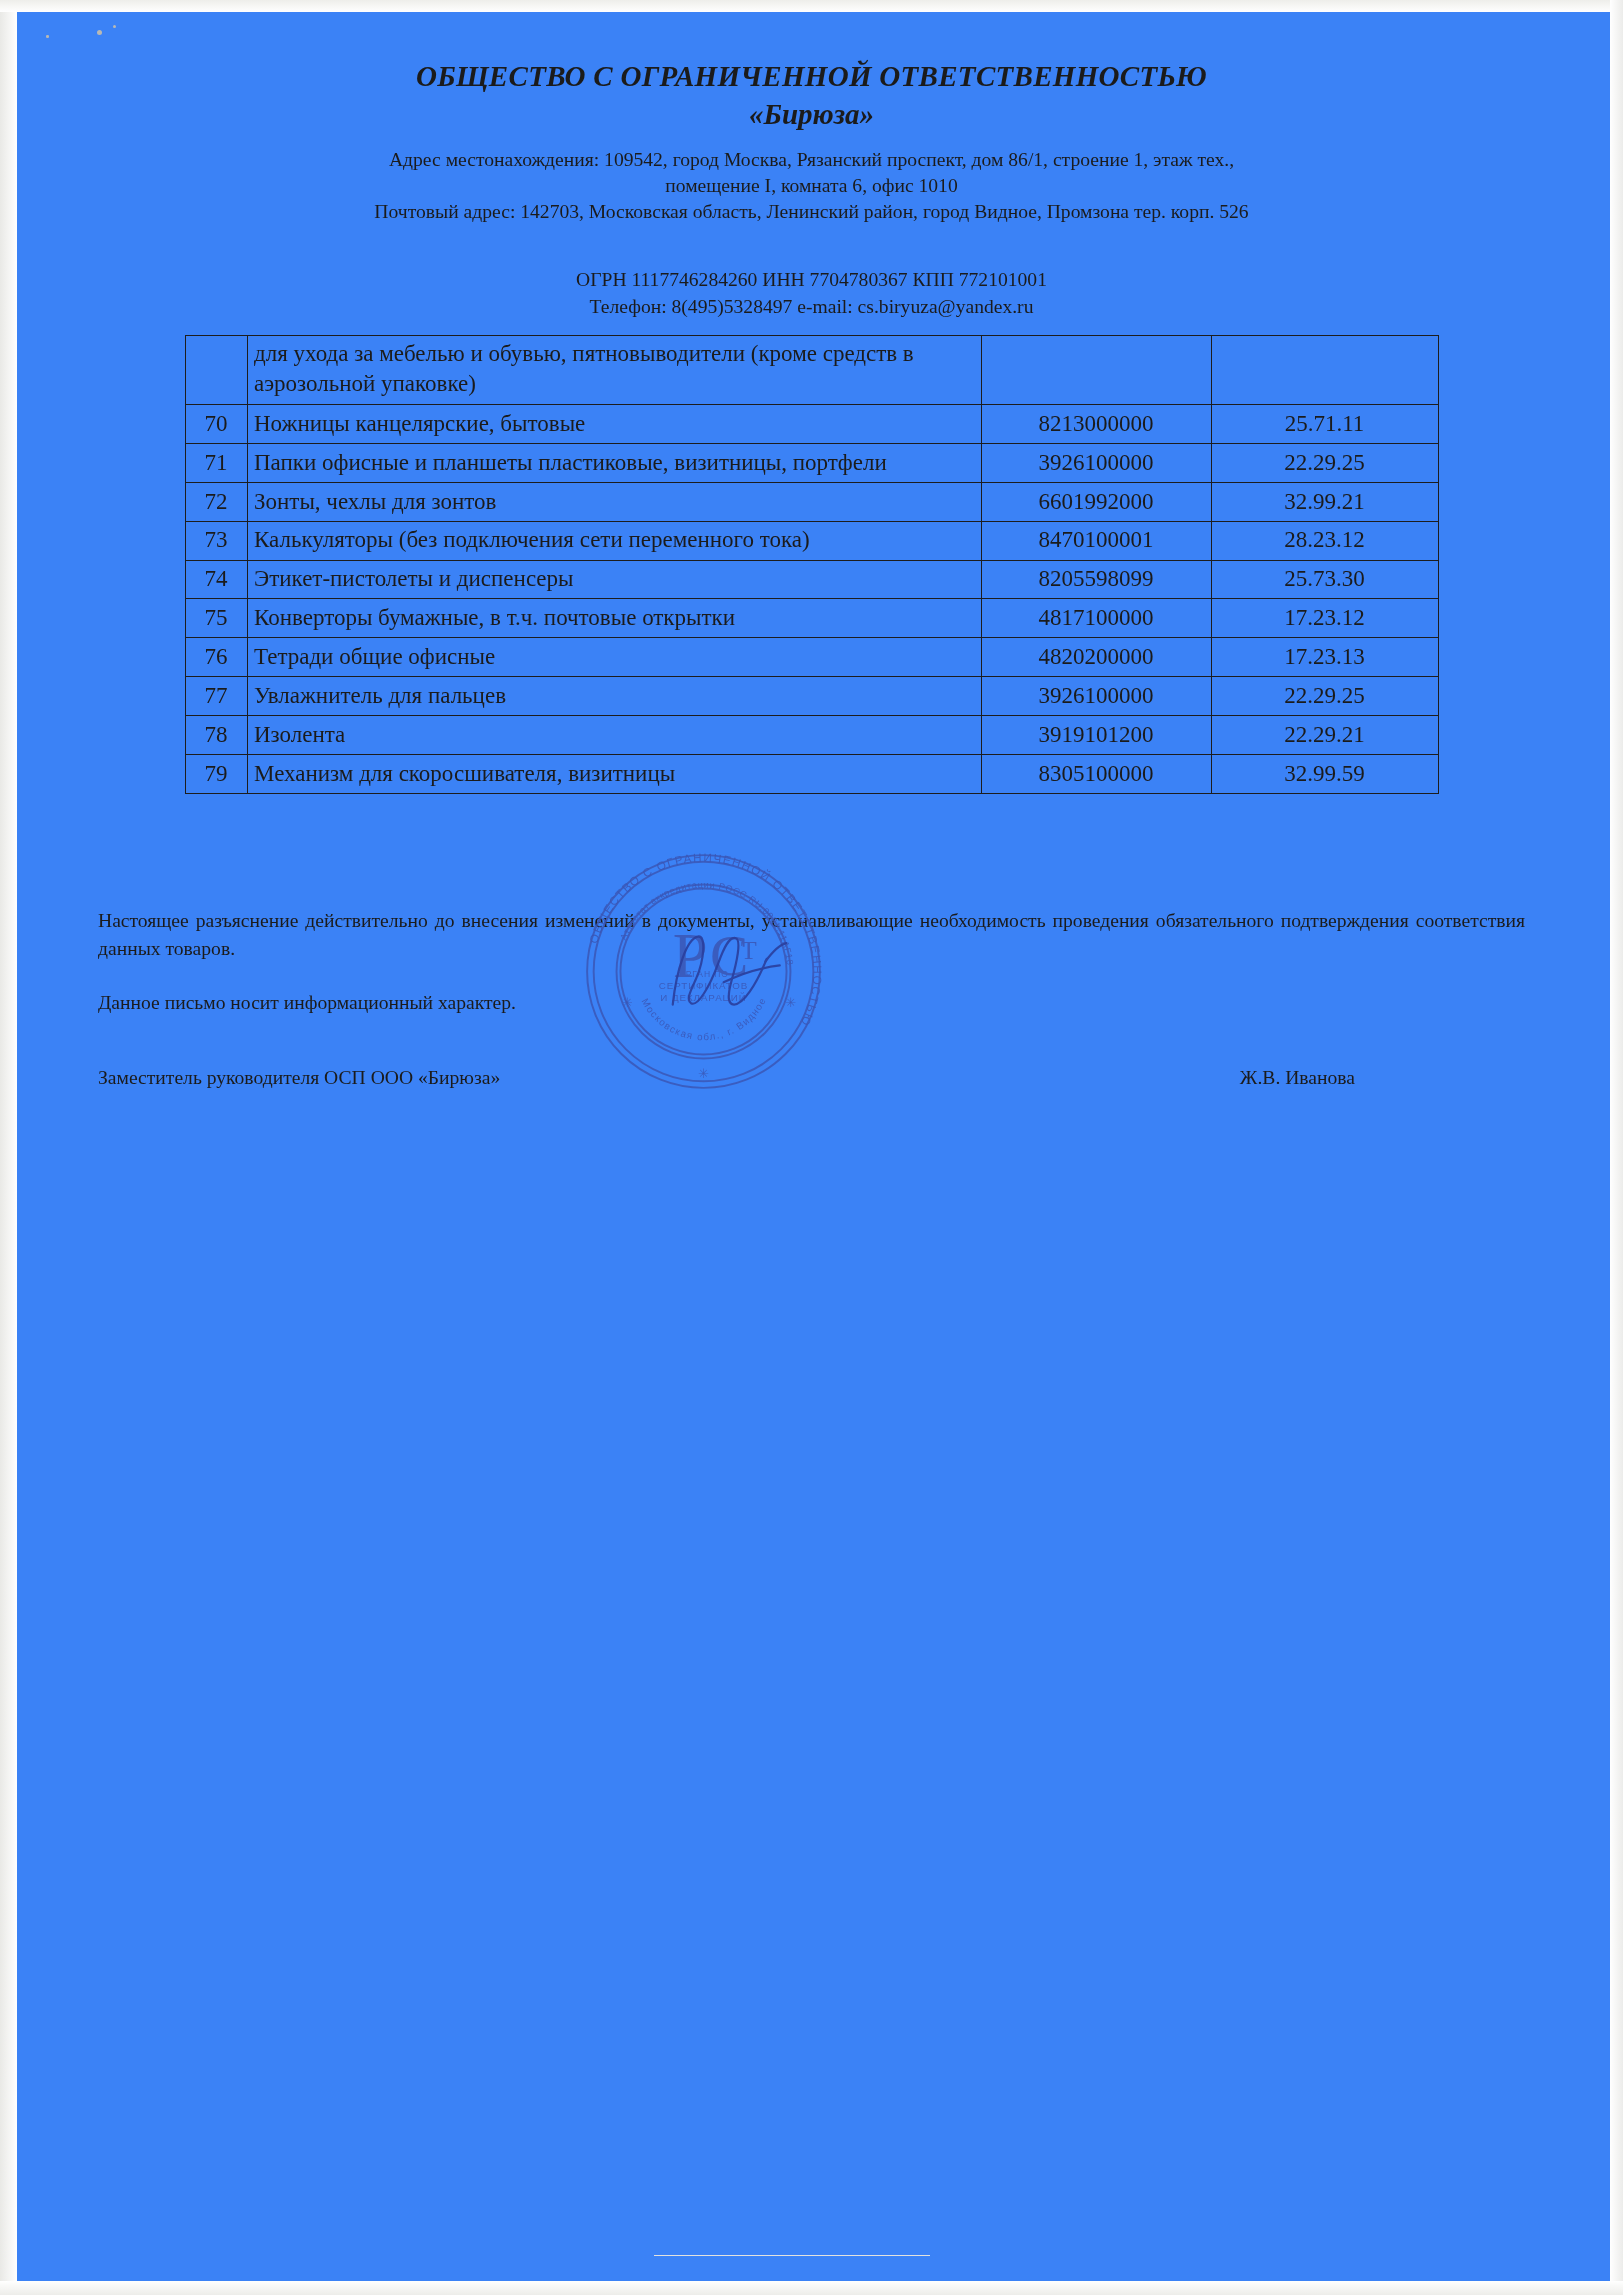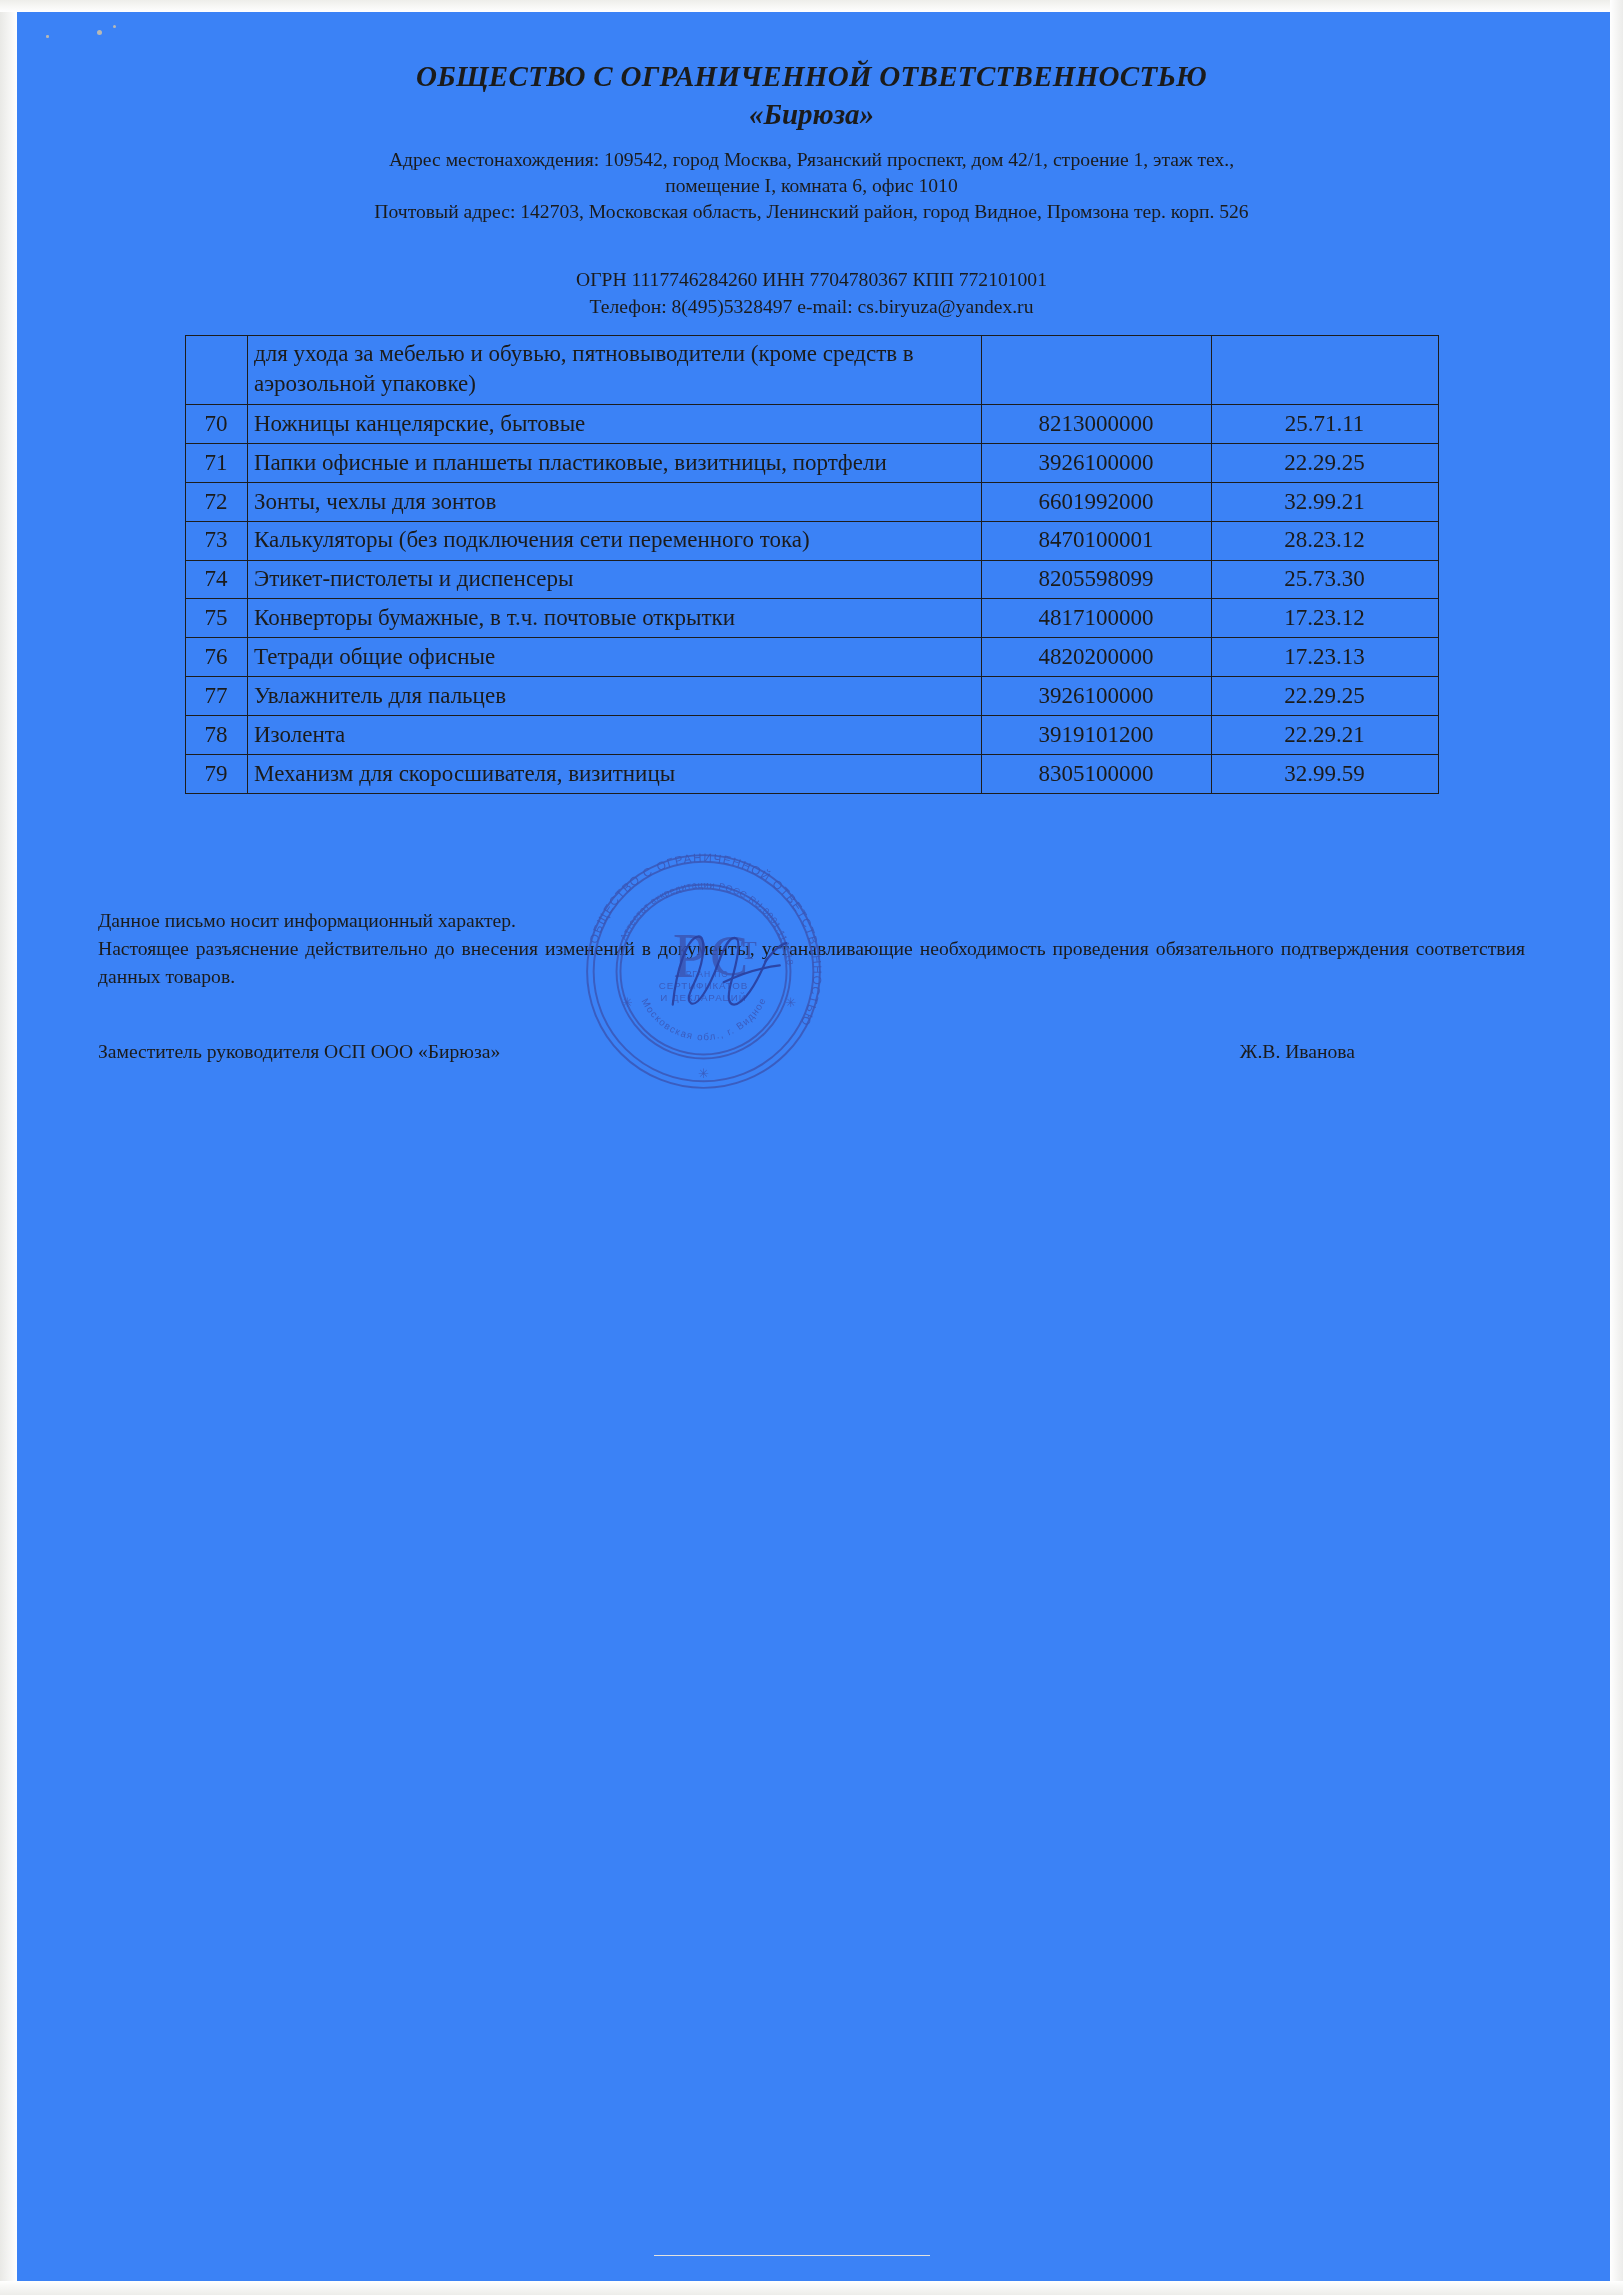--- a/index.html
+++ b/index.html
@@ -190,21 +190,21 @@
   <div class="speck" style="left:46px; top:35px; width:2.6px; height:2.6px;"></div>
   <div class="fold-line"></div>
 
   <div class="content">
 
     <div class="header-block">
       <div class="org-title">ОБЩЕСТВО С ОГРАНИЧЕННОЙ ОТВЕТСТВЕННОСТЬЮ</div>
       <div class="org-name">«Бирюза»</div>
 
       <div class="addr-block">
-        <span class="addr-line">Адрес местонахождения: 109542, город Москва, Рязанский проспект, дом 42/1, строение 1, этаж тех.,</span>
+        <span class="addr-line">Адрес местонахождения: 109542, город Москва, Рязанский проспект, дом 86/1, строение 1, этаж тех.,</span>
         <span class="addr-line">помещение I, комната 6, офис 1010</span>
         <span class="addr-line">Почтовый адрес: 142703, Московская область, Ленинский район, город Видное, Промзона тер. корп. 526</span>
       </div>
 
       <div class="reg-block">
         <div>ОГРН 1117746284260 ИНН 7704780367 КПП 772101001</div>
         <div>Телефон: 8(495)5328497 e-mail: cs.biryuza@yandex.ru</div>
       </div>
     </div>
 
@@ -273,22 +273,22 @@
         <tr>
           <td class="c-num">79</td>
           <td class="c-name">Механизм для скоросшивателя, визитницы</td>
           <td class="c-code">8305100000</td>
           <td class="c-okpd">32.99.59</td>
         </tr>
       </tbody>
     </table>
 
     <div class="para-block">
+      <div class="para">Настоящее разъяснение действительно до внесения изменений в документы, устанавливающие необходимость проведения обязательного подтверждения соответствия данных товаров.</div>
       <div class="para last">Данное письмо носит информационный характер.</div>
-      <div class="para">Настоящее разъяснение действительно до внесения изменений в документы, устанавливающие необходимость проведения обязательного подтверждения соответствия данных товаров.</div>
     </div>
 
     <div class="sign-row">
       <div class="sign-left">Заместитель руководителя ОСП ООО «Бирюза»</div>
       <div class="sign-right">Ж.В. Иванова</div>
     </div>
 
   </div>
 
   <svg class="stamp" viewBox="0 0 390 390">

